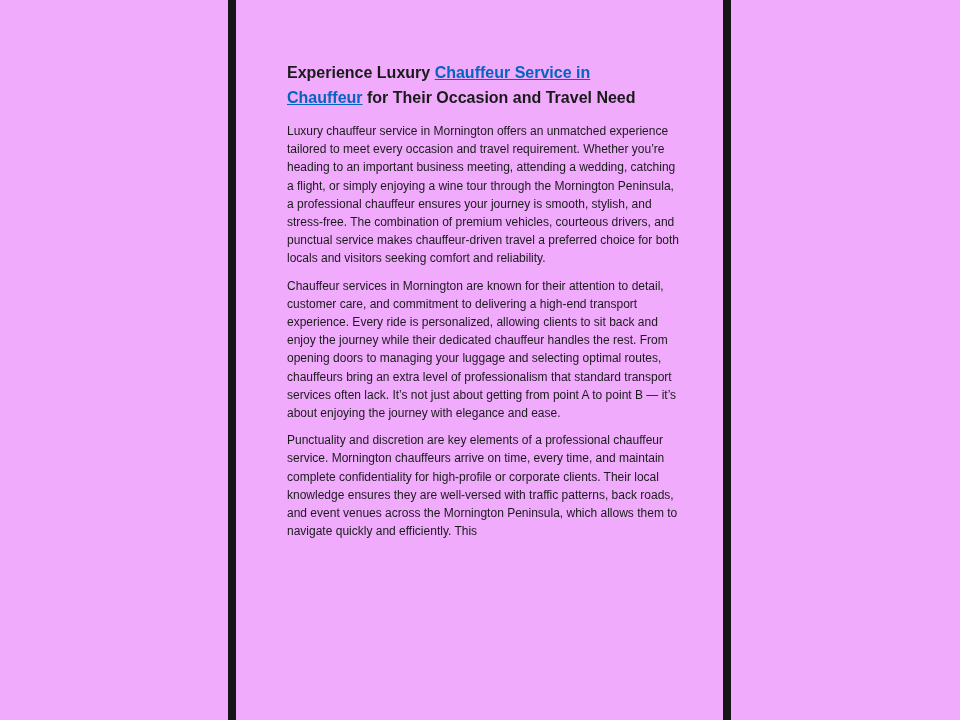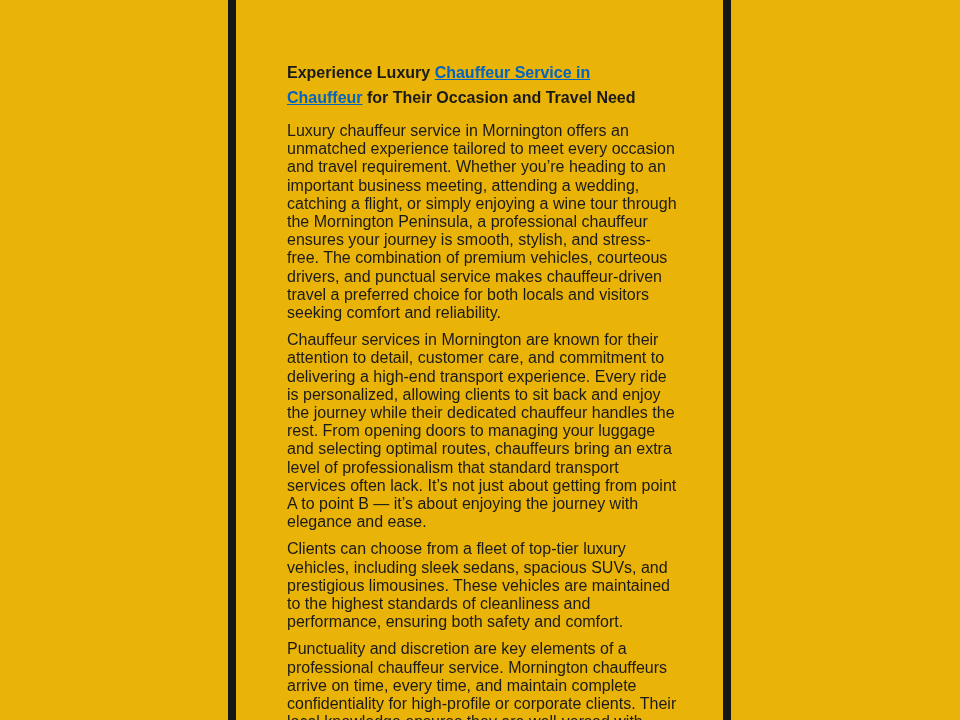--- a/index.html
+++ b/index.html
@@ -4,21 +4,21 @@
 <style>
   * { margin: 0; padding: 0; box-sizing: border-box; }
   html, body {
     background: #ffffff;
     font-family: "Liberation Sans", "DejaVu Sans", sans-serif;
   }
   .canvas {
     position: relative;
     width: 960px;
     height: 720px;
-    background: #eab308;
+    background: #f0abfc;
     overflow: hidden;
   }
   .edge {
     position: absolute;
     top: 0;
     height: 720px;
     background: #161616;
   }
   .edge-left  { left: 228px; width: 8px; }
   .edge-right { left: 723px; width: 8px; }
@@ -35,37 +35,36 @@
     line-height: 25px;
     color: #1a1a1a;
     margin-bottom: 12px;
   }
   .heading a.link {
     color: #0563C1;
     text-decoration: underline;
     cursor: pointer;
   }
   .para {
-    font-size: 16px;
+    font-size: 12px;
     line-height: 18.2px;
     margin-bottom: 9px;
     color: #1a1a1a;
     text-align: left;
   }
 </style>
 </head>
 <body>
 
 <div class="canvas">
   <div class="edge edge-left"></div>
   <div class="edge edge-right"></div>
 
   <div class="content">
 
     <h1 class="heading"><span>Experience Luxury </span><a class="link"><span>Chauffeur Service in</span><br><span>Chauffeur</span></a><span> for Their Occasion and Travel Need</span></h1>
 
     <p class="para">Luxury chauffeur service in Mornington offers an unmatched experience tailored to meet every occasion and travel requirement. Whether you’re heading to an important business meeting, attending a wedding, catching a flight, or simply enjoying a wine tour through the Mornington Peninsula, a professional chauffeur ensures your journey is smooth, stylish, and stress-free. The combination of premium vehicles, courteous drivers, and punctual service makes chauffeur-driven travel a preferred choice for both locals and visitors seeking comfort and reliability.</p>
     <p class="para">Chauffeur services in Mornington are known for their attention to detail, customer care, and commitment to delivering a high-end transport experience. Every ride is personalized, allowing clients to sit back and enjoy the journey while their dedicated chauffeur handles the rest. From opening doors to managing your luggage and selecting optimal routes, chauffeurs bring an extra level of professionalism that standard transport services often lack. It’s not just about getting from point A to point B — it’s about enjoying the journey with elegance and ease.</p>
-    <p class="para">Clients can choose from a fleet of top-tier luxury vehicles, including sleek sedans, spacious SUVs, and prestigious limousines. These vehicles are maintained to the highest standards of cleanliness and performance, ensuring both safety and comfort.</p>
     <p class="para">Punctuality and discretion are key elements of a professional chauffeur service. Mornington chauffeurs arrive on time, every time, and maintain complete confidentiality for high-profile or corporate clients. Their local knowledge ensures they are well-versed with traffic patterns, back roads, and event venues across the Mornington Peninsula, which allows them to navigate quickly and efficiently. This</p>
 
   </div>
 </div>
 
 </body></html>

